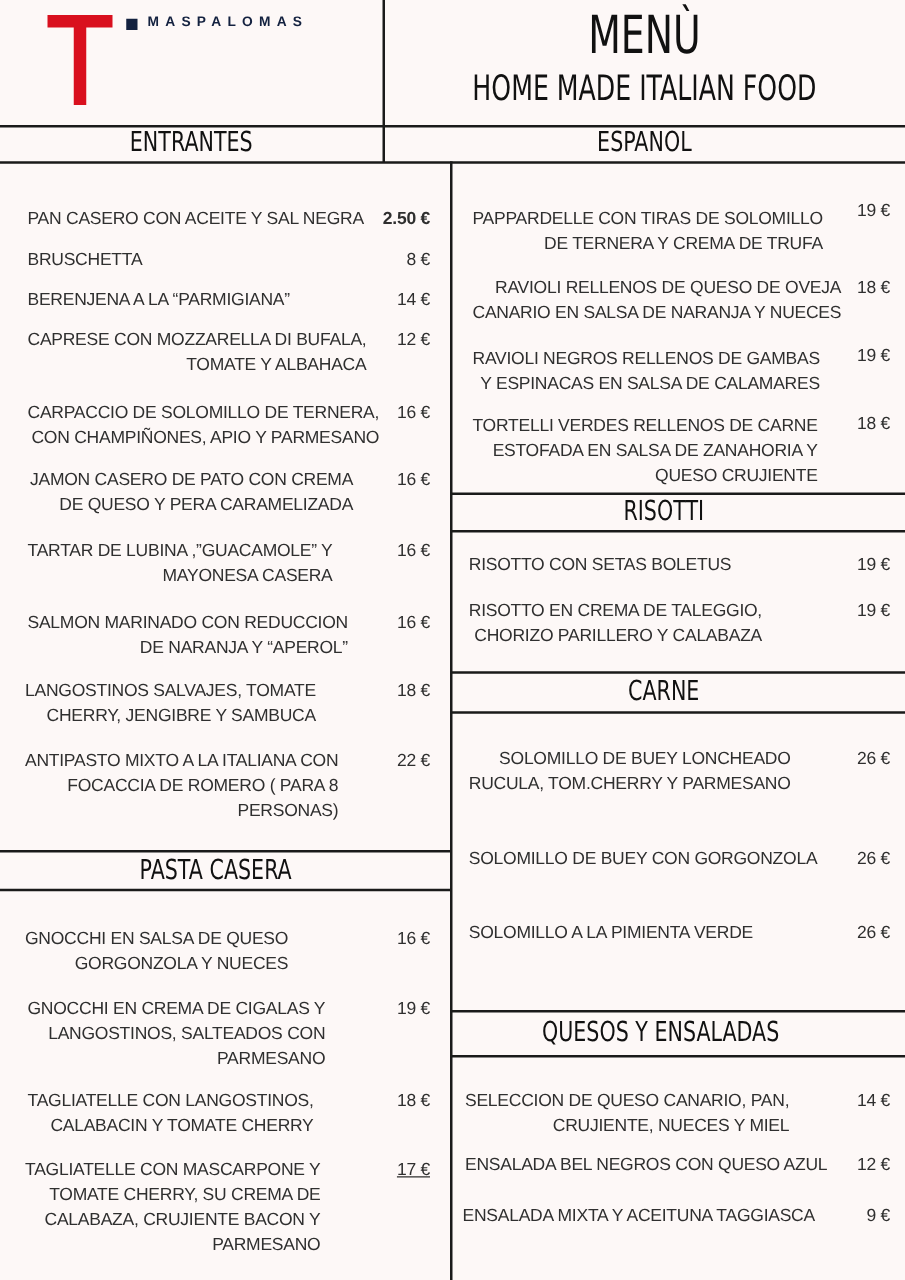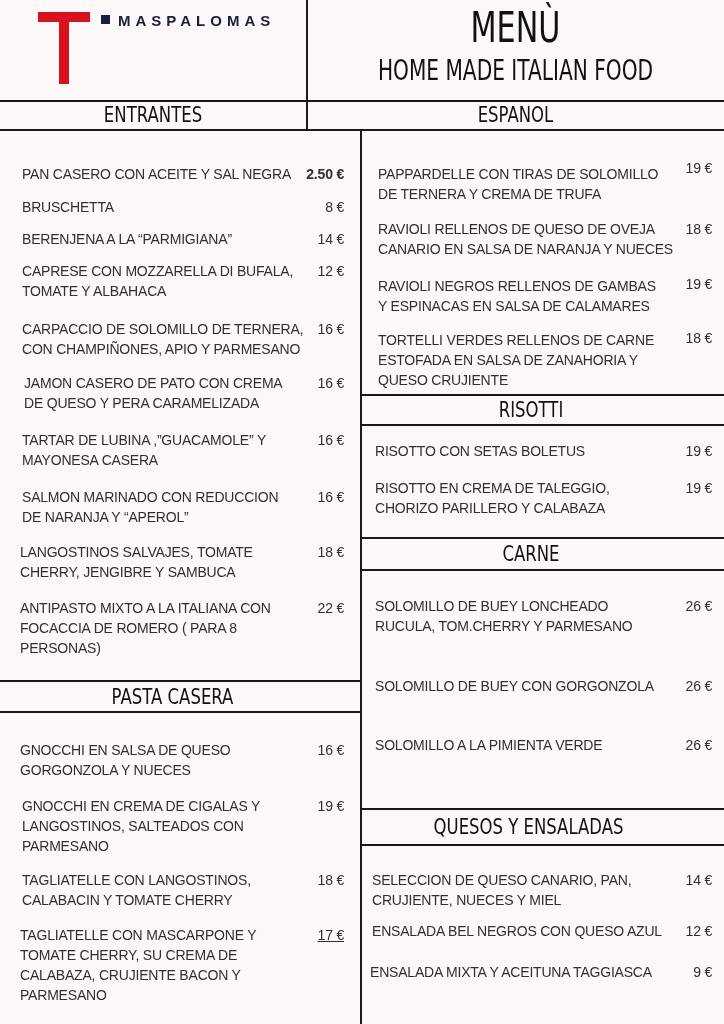--- a/index.html
+++ b/index.html
@@ -8,39 +8,39 @@
     background: #fdf8f7; color: #2a2a2a;
     font-family: "Liberation Sans", sans-serif;
   }
   .hline { position: absolute; height: 2px; background: #1a1a1a; }
   .vline { position: absolute; width: 2px; background: #1a1a1a; }
   .logo { position: absolute; left: 38px; top: 12px; width: 210px; height: 80px; }
   .logo-T { position: absolute; left: 0; top: 0; }
   .logo-T .bar { position: absolute; left: 0; top: 0; width: 52px; height: 10px; background: #d9101e; }
   .logo-T .stem { position: absolute; left: 21px; top: 0; width: 10px; height: 72px; background: #d9101e; }
   .logo-dot { position: absolute; left: 63px; top: 3px; width: 9px; height: 9px; background: #13213f; }
-  .logo-sub { position: absolute; left: 80px; top: 0px; font-size: 15px; font-weight: bold; letter-spacing: 5px; color: #13213f; }
+  .logo-sub { position: absolute; left: 80px; top: 0px; font-size: 11px; font-weight: bold; letter-spacing: 5px; color: #13213f; }
   .logo-word { position: absolute; left: 57px; top: 4px; font-size: 84px; line-height: 84px; color: #13213f; letter-spacing: -2px; }
   .title-main {
     position: absolute; left: 307px; width: 417px; top: 4px; text-align: center;
     font-family: "DejaVu Sans", sans-serif; font-size: 42px; line-height: 48px;
     transform: scaleX(0.72); transform-origin: center; color: #111;
   }
   .title-sub {
     position: absolute; left: 307px; width: 417px; top: 54px; text-align: center;
     font-family: "DejaVu Sans", sans-serif; font-size: 28px; line-height: 34px;
     transform: scaleX(0.72); transform-origin: center; color: #111;
   }
   .section-head {
     position: absolute; text-align: center; color: #111;
     font-family: "DejaVu Sans", sans-serif; font-size: 22px; line-height: 28px;
     transform: scaleX(0.75); transform-origin: center;
   }
   .item { position: absolute; font-size: 14px; line-height: 20px; color: #2f2f2f; letter-spacing: -0.2px; }
-  .item .name { position: absolute; left: 0; top: 0; white-space: pre-line; }
+  .item .name { position: absolute; left: 0; top: 0; white-space: pre-line; text-align: right; }
   .item .price { position: absolute; top: 0; text-align: right; white-space: nowrap; }
 </style>
 </head>
 <body>
 
 <div class="vline" style="left:306px; top:0; height:130px;"></div>
 <div class="hline" style="left:0; top:100px; width:724px;"></div>
 <div class="hline" style="left:0; top:129px; width:361px;"></div>
 <div class="hline" style="left:361px; top:129px; width:363px;"></div>
 <div class="vline" style="left:360px; top:129px; height:895px;"></div>

